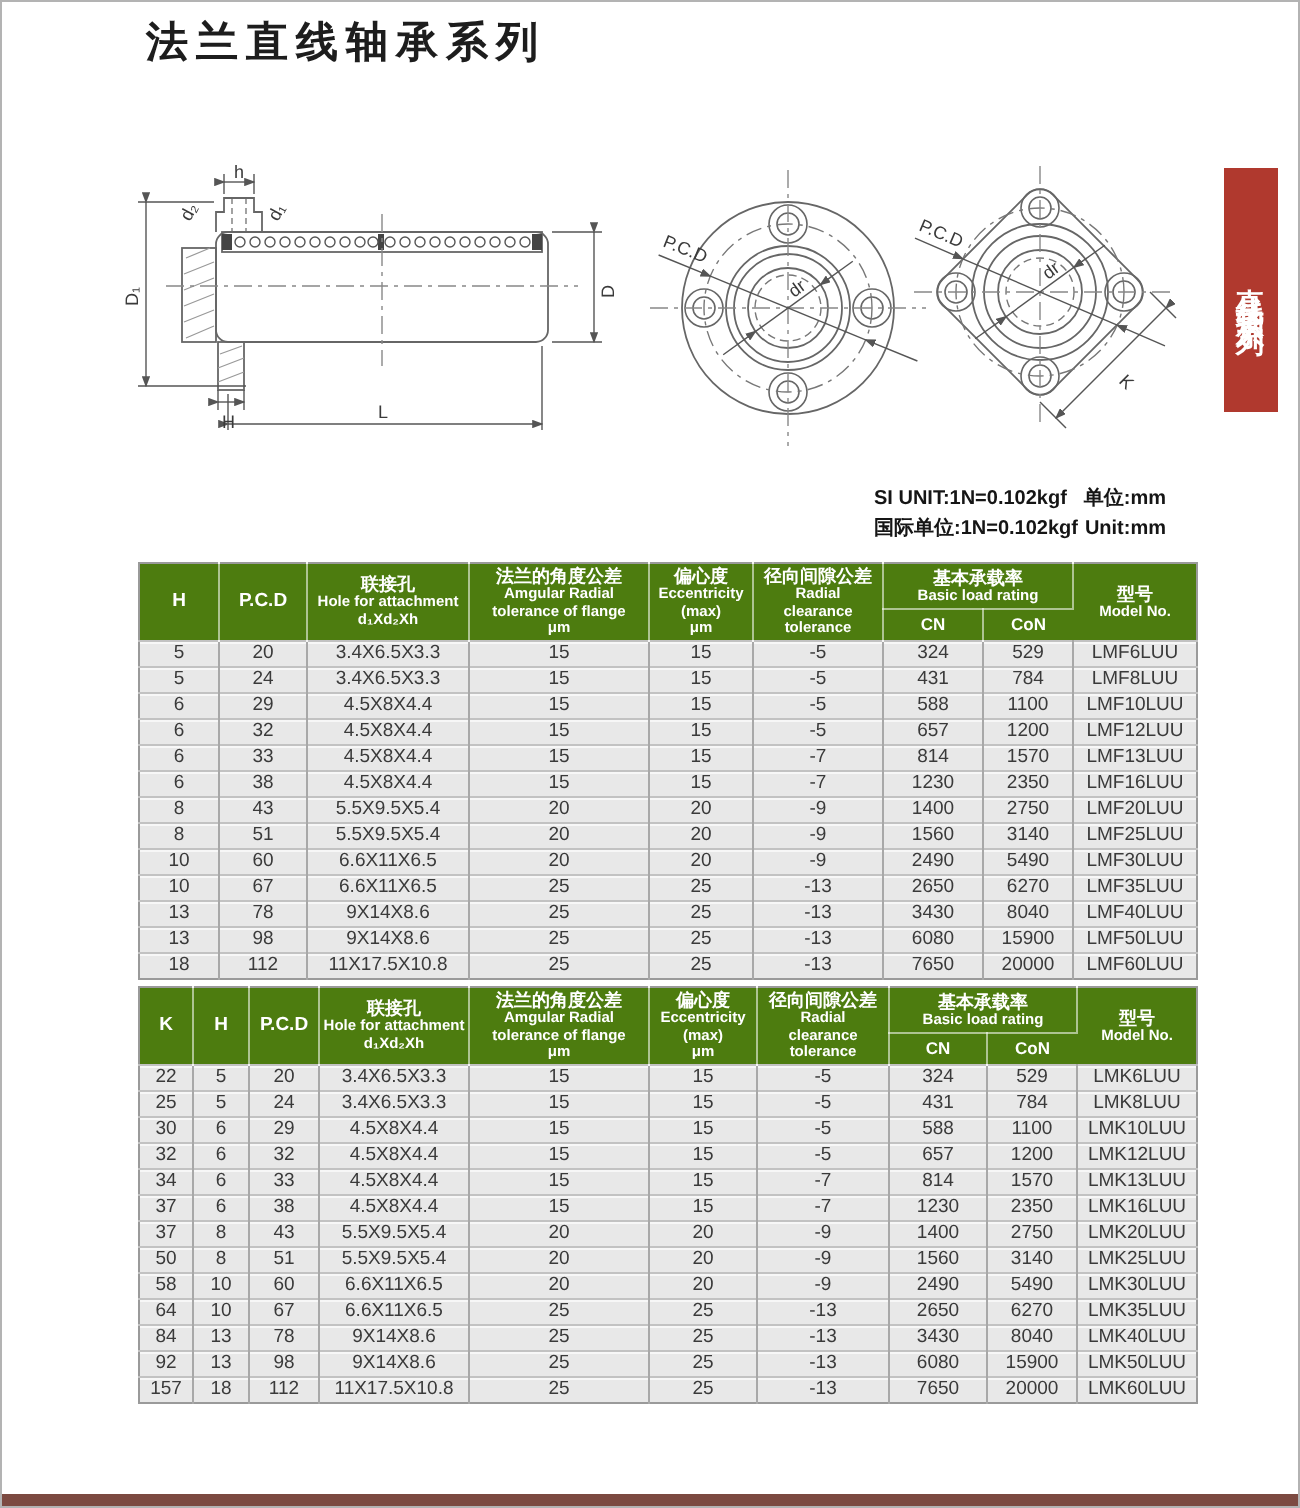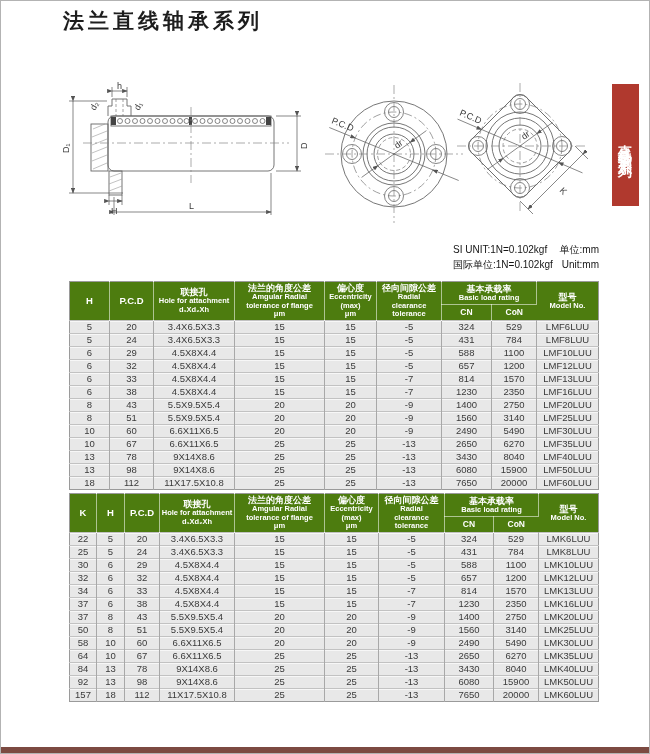--- a/index.html
+++ b/index.html
@@ -1,23 +1,23 @@
 <!DOCTYPE html>
 <html><head>
 <meta charset="utf-8">
 <style>
   html,body{margin:0;padding:0;background:#fff;}
   .page{position:relative;width:650px;height:754px;background:#fff;border:1px solid #b3b3b3;
         box-sizing:border-box;overflow:hidden;font-family:"Liberation Sans","DejaVu Sans",sans-serif;}
-  .title-zh{position:absolute;left:62px;top:6px;font-size:21px;font-weight:bold;letter-spacing:4px;color:#1d1d1d;}
+  .title-zh{position:absolute;left:72px;top:6px;font-size:21px;font-weight:bold;letter-spacing:4px;color:#1d1d1d;}
   .title-en{position:absolute;left:62px;top:31px;font-size:16px;letter-spacing:.4px;color:#2c2c2c;}
   .side-tab{position:absolute;left:611px;top:83px;width:27px;height:122px;background:#b0392e;color:#fff;
             writing-mode:vertical-rl;text-orientation:upright;display:flex;align-items:center;justify-content:center;
             font-size:14px;font-weight:bold;letter-spacing:4px;}
-  .units{position:absolute;left:452px;top:241px;width:146px;font-size:10px;font-weight:normal;color:#151515;}
+  .units{position:absolute;left:436px;top:241px;width:146px;font-size:10px;font-weight:bold;color:#151515;}
   .units .u-row{display:flex;justify-content:space-between;line-height:15px;}
   .draw{position:absolute;}
   .draw text{font-family:"Liberation Sans","DejaVu Sans",sans-serif;fill:#3a3a3a;font-size:9px;}
   table{position:absolute;left:68px;width:529px;border-collapse:collapse;table-layout:fixed;
         background:#e8e8e8;border:1px solid #9a9a9a;}
   .t1{top:280px;} .t2{top:492px;}
   thead th{background:#4d7c0f;color:#fff;font-weight:bold;text-align:center;vertical-align:middle;
            border-right:1px solid rgba(255,255,255,.55);padding:1px 0;}
   thead th:last-child{border-right:none;}
   thead tr.sub th{height:13px;font-size:8.5px;border-top:1px solid rgba(255,255,255,.55);}

